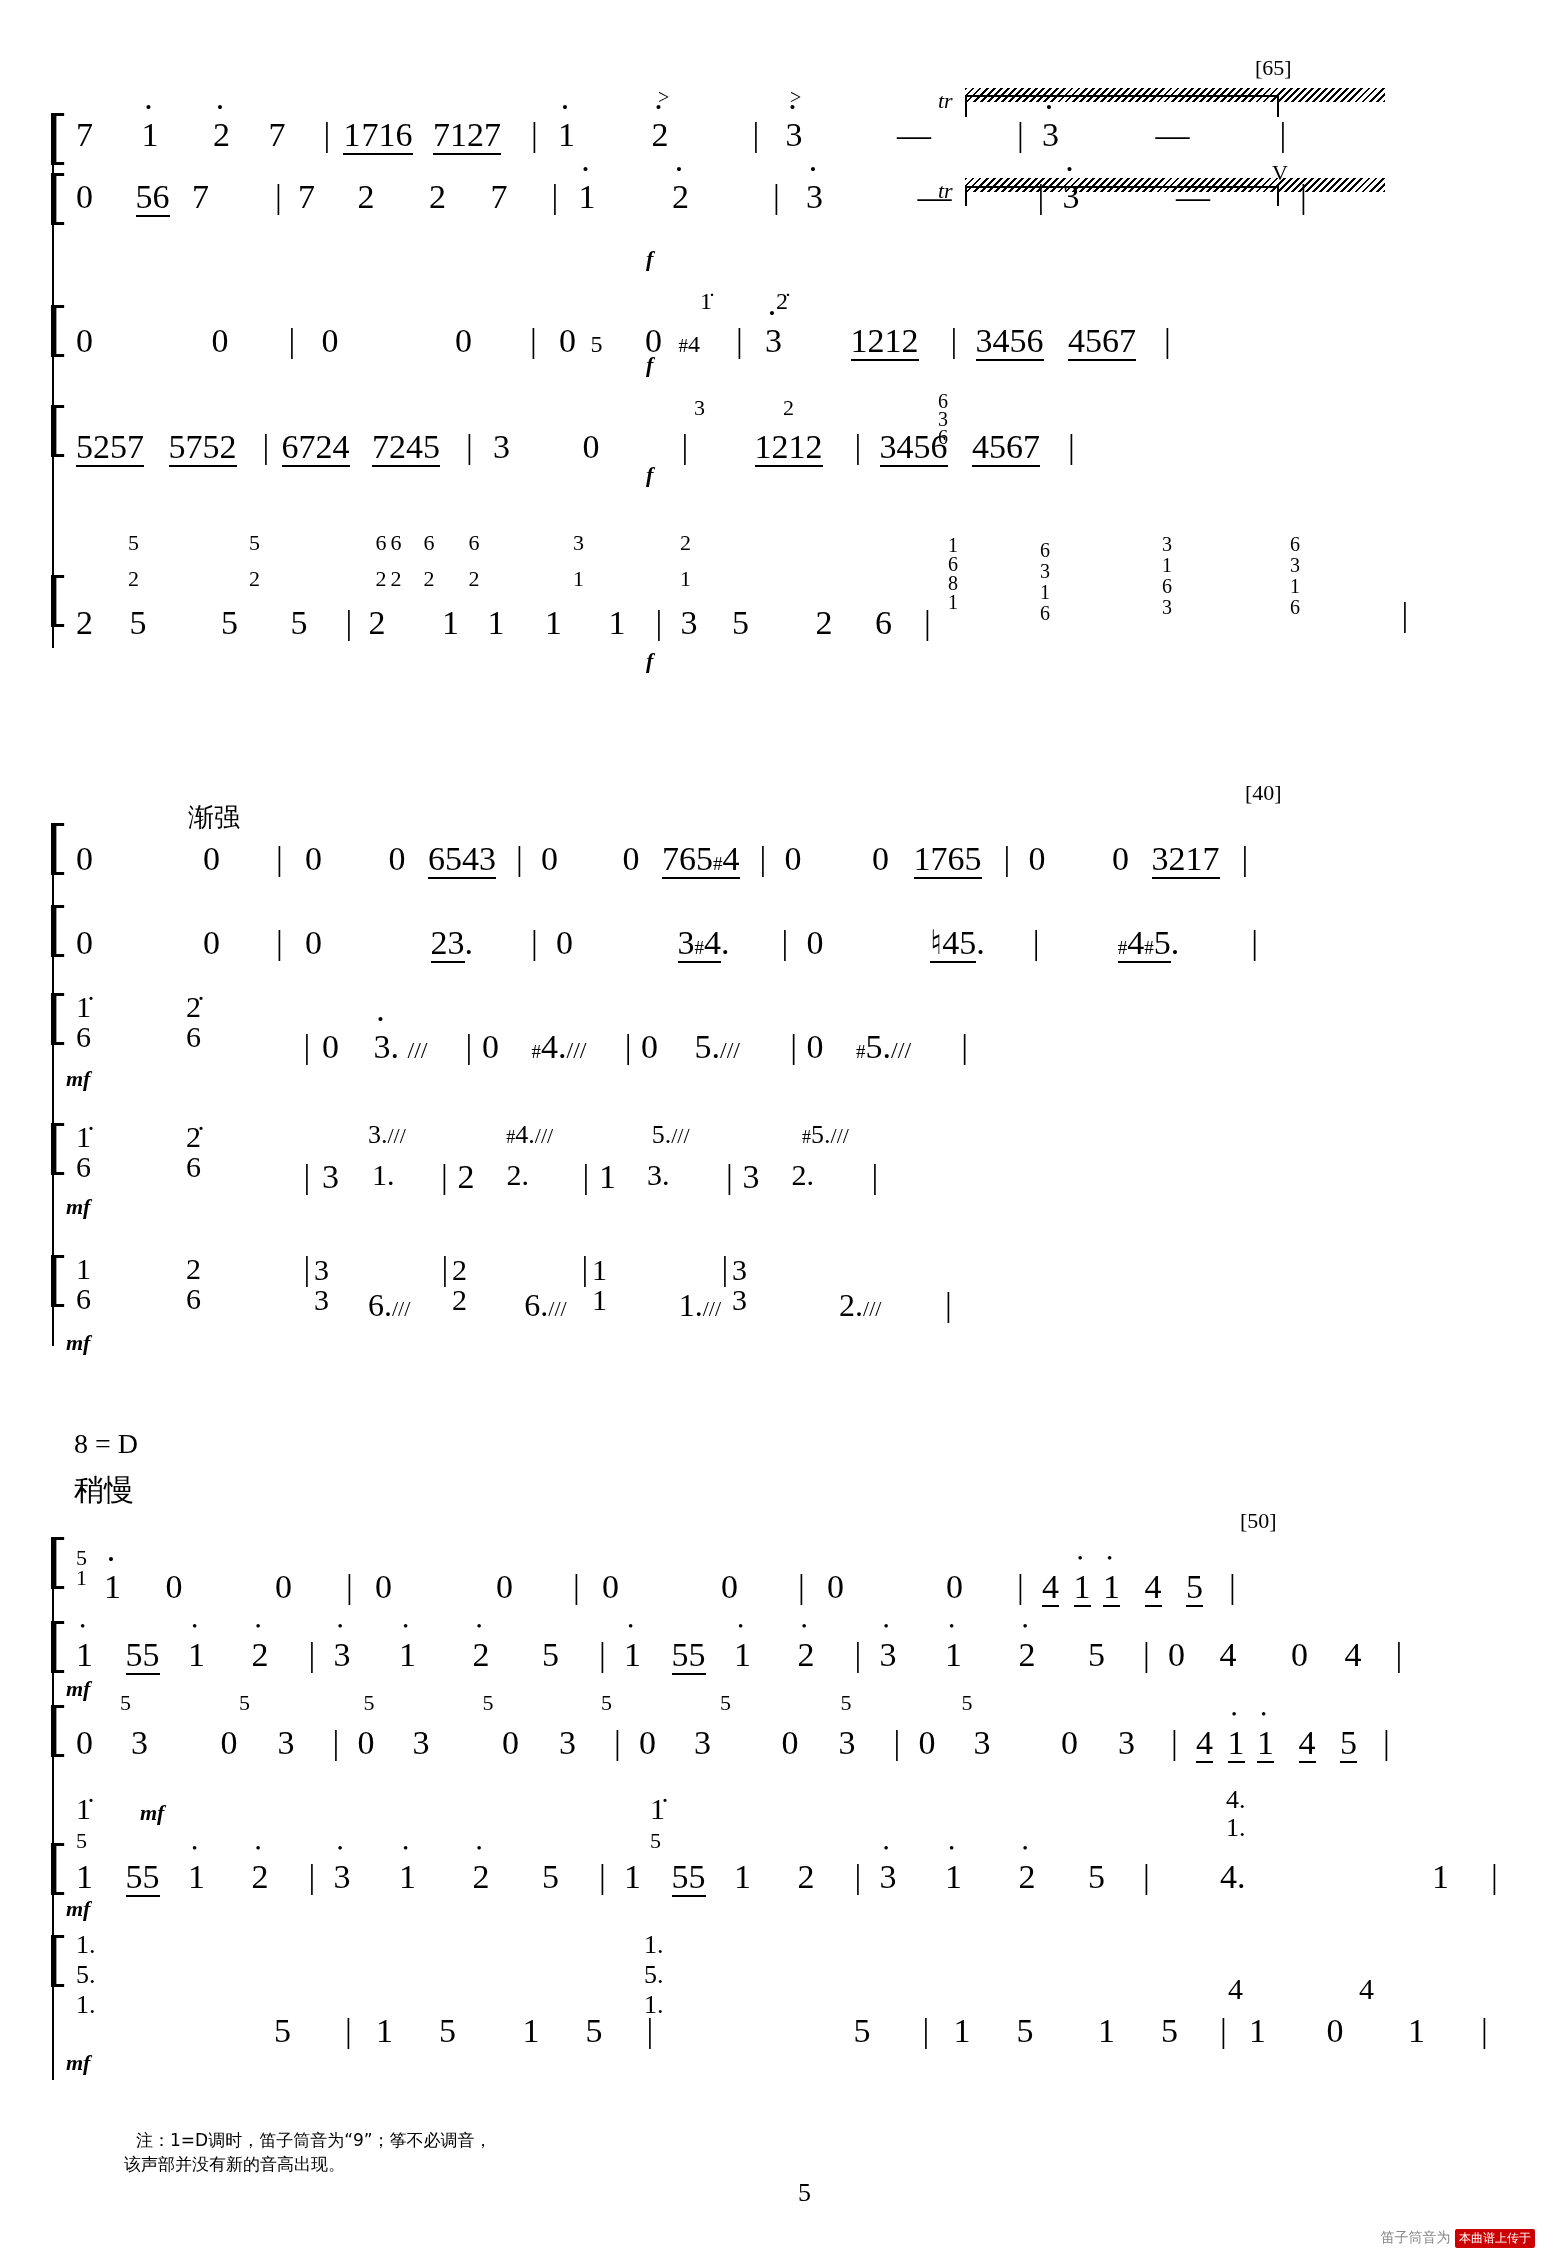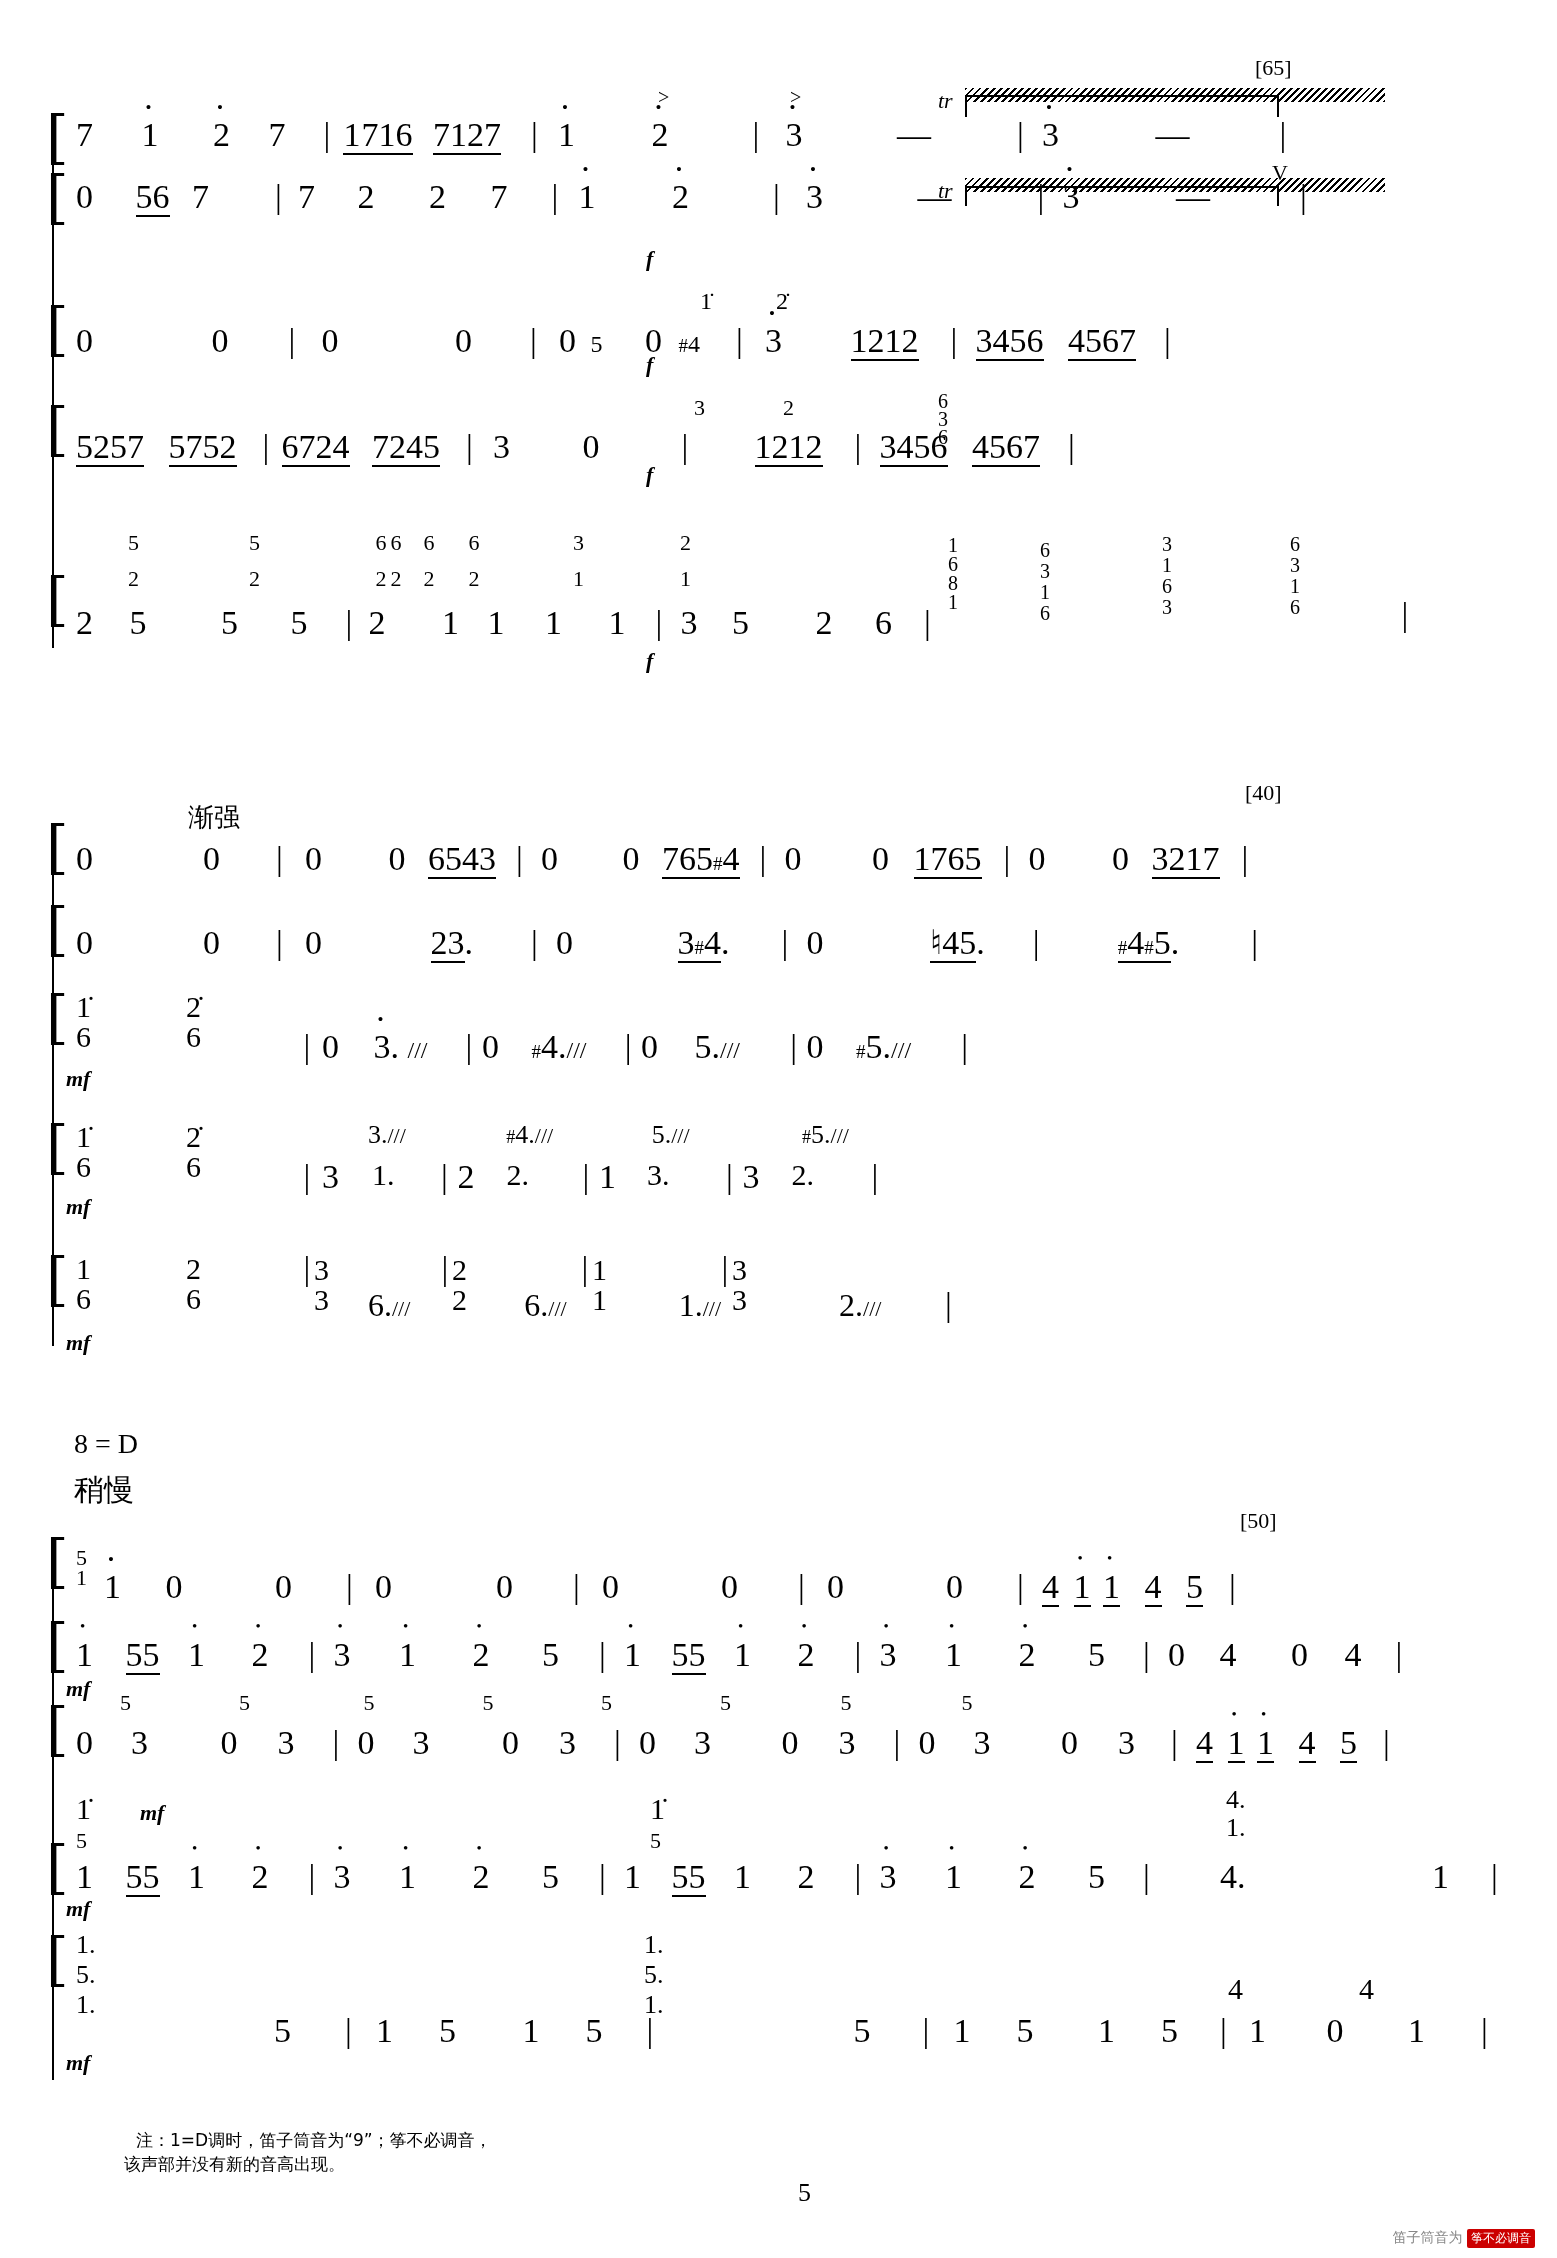--- a/index.html
+++ b/index.html
@@ -411,16 +411,16 @@
     <div class="dyn" style="position:absolute;left:66px;top:2050px;">mf</div>
   </div>
 
   <div class="note" style="left:136px;top:2128px;">注：1=D调时，笛子筒音为“9”；筝不必调音，</div>
   <div class="note" style="left:124px;top:2152px;">该声部并没有新的音高出现。</div>
 
   <div class="pagenum" style="left:798px;top:2178px;">5</div>
 
   <div class="wm">
     <span>笛子筒音为</span>
-    <span class="wmbox">筝不必调音</span>
+    <span class="wmbox">本曲谱上传于</span>
   </div>
 
 </div>
 
 </body></html>

